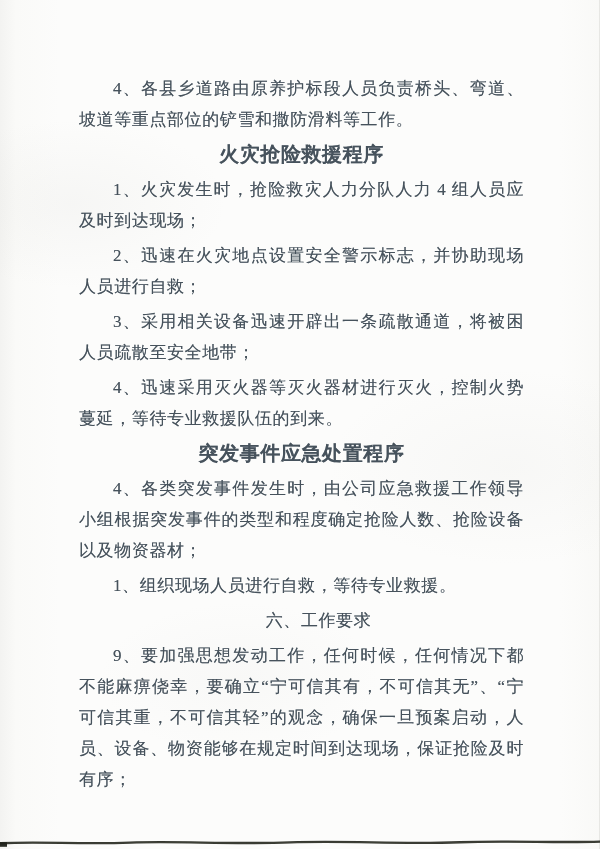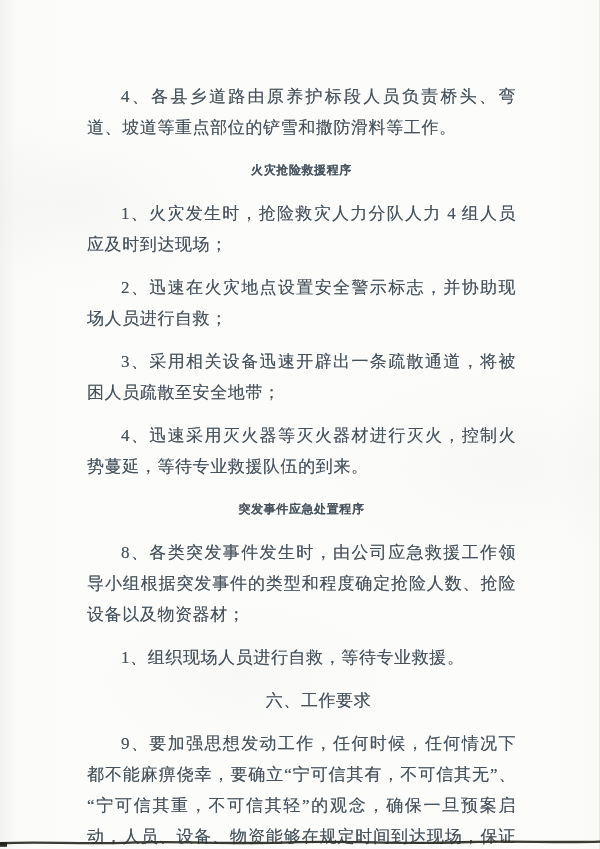--- a/index.html
+++ b/index.html
@@ -25,31 +25,31 @@
     top: 69px;
     width: 453px;
     color: #46525c;
     font-size: 17px;
     line-height: 31px;
     letter-spacing: 0.6px;
     text-align: justify;
     text-shadow: 0 0 0.6px rgba(70, 82, 92, 0.55);
   }
   .text-block p {
-    margin: 12px;
+    margin: 4px;
     padding: 0;
   }
   .para {
     text-indent: 2em;
   }
   .heading {
     text-indent: 0;
     text-align: center;
     font-weight: bold;
-    font-size: 12px;
+    font-size: 20px;
   }
   .subheading {
     text-indent: 2em;
     text-align: center;
     font-weight: normal;
   }
   .bottom-edge {
     position: absolute;
     left: 0;
     bottom: 0;
@@ -72,21 +72,21 @@
 <div class="scan-page">
 
   <div class="text-block">
     <p class="para">4、各县乡道路由原养护标段人员负责桥头、弯道、坡道等重点部位的铲雪和撒防滑料等工作。</p>
     <p class="heading">火灾抢险救援程序</p>
     <p class="para">1、火灾发生时，抢险救灾人力分队人力 4 组人员应及时到达现场；</p>
     <p class="para">2、迅速在火灾地点设置安全警示标志，并协助现场人员进行自救；</p>
     <p class="para">3、采用相关设备迅速开辟出一条疏散通道，将被困人员疏散至安全地带；</p>
     <p class="para">4、迅速采用灭火器等灭火器材进行灭火，控制火势蔓延，等待专业救援队伍的到来。</p>
     <p class="heading">突发事件应急处置程序</p>
-    <p class="para">8、各类突发事件发生时，由公司应急救援工作领导小组根据突发事件的类型和程度确定抢险人数、抢险设备以及物资器材；</p>
+    <p class="para">4、各类突发事件发生时，由公司应急救援工作领导小组根据突发事件的类型和程度确定抢险人数、抢险设备以及物资器材；</p>
     <p class="para">1、组织现场人员进行自救，等待专业救援。</p>
     <p class="subheading">六、工作要求</p>
     <p class="para">9、要加强思想发动工作，任何时候，任何情况下都不能麻痹侥幸，要确立“宁可信其有，不可信其无”、“宁可信其重，不可信其轻”的观念，确保一旦预案启动，人员、设备、物资能够在规定时间到达现场，保证抢险及时有序；</p>
   </div>
 
   <div class="right-edge"></div>
 
   <svg class="bottom-edge" viewBox="0 0 600 12" preserveAspectRatio="none" xmlns="http://www.w3.org/2000/svg">
     <path d="M0,6.2 C40,4.2 80,7.4 130,5.6 C180,3.8 230,7.6 290,5.4 C350,3.4 400,7.6 460,5.2 C510,3.4 560,6.2 600,4.6" fill="none" stroke="#24261d" stroke-width="2.4" stroke-linecap="round" opacity="0.92"></path>
     <path d="M0,6.2 C40,4.6 80,7.0 130,5.8 C180,4.4 230,7.2 290,5.6 C350,4.0 400,7.2 460,5.4 C510,4.0 560,6.0 600,4.8" fill="none" stroke="#4a4c42" stroke-width="1" opacity="0.5"></path>

